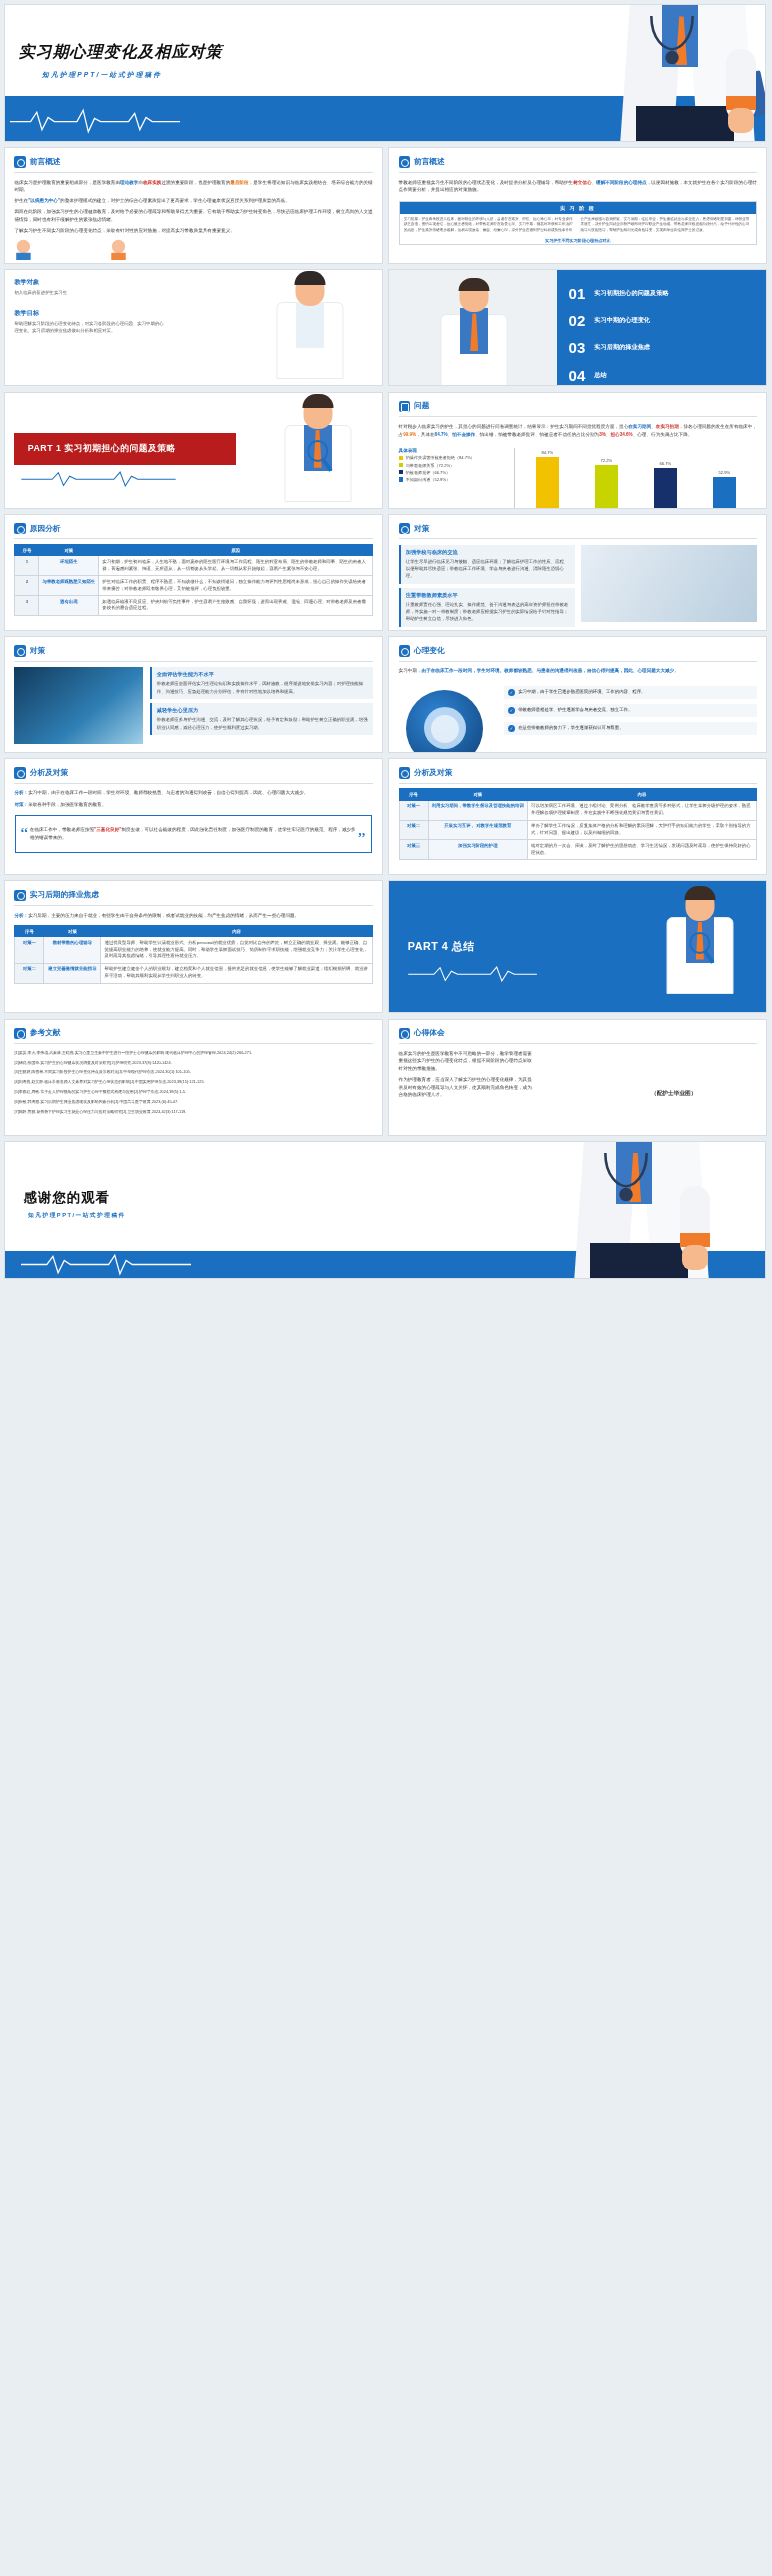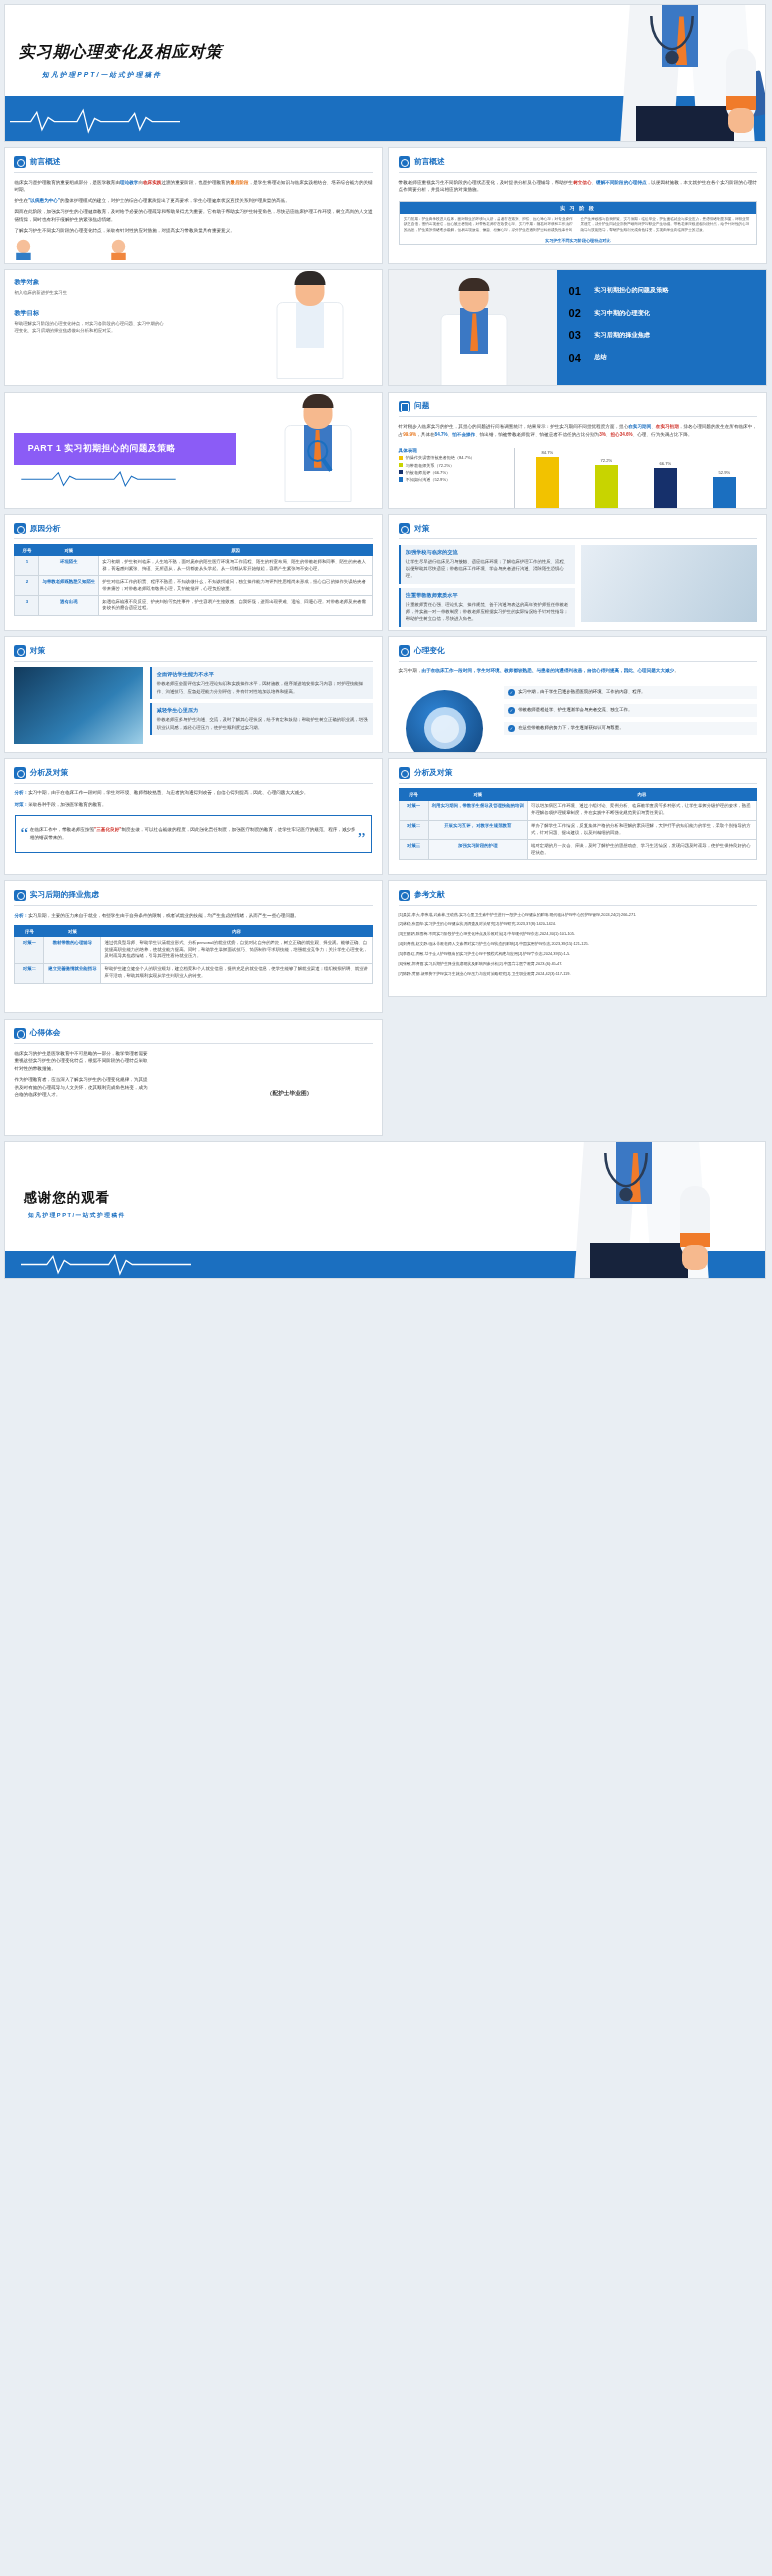--- a/index.html
+++ b/index.html
@@ -69,40 +69,40 @@
   .part {
     background:#1b6fc0; position:relative; display:flex; align-items:center;
   }
   .part-inner { padding-left:18.5px; }
   .part-t { color:#fff; font-size:10.8px; font-weight:bold; letter-spacing:0.5px; }
   .part-ecg { position:absolute; left:18.5px; bottom:30px; width:129px; height:17.5px; }
   .part-fig { position:absolute; right:12.4px; top:5.2px; width:108px; height:107px; }
 
   
   .partw { background:#fff; position:relative; display:flex; align-items:center; }
-  .partw-bar { position:absolute; left:9.3px; top:40px; width:222px; height:32px; background:#8b5cf6; display:flex; align-items:center; }
+  .partw-bar { position:absolute; left:9.3px; top:40px; width:222px; height:32px; background:#b91c1c; display:flex; align-items:center; }
   .partw-bar span { color:#fff; font-size:8.8px; font-weight:bold; padding-left:13.4px; letter-spacing:0.5px; }
   .partw-ecg { position:absolute; left:15.5px; top:77px; width:155px; height:17.5px; }
   .card { background:#eef3f8; border-left:2.1px solid #1b6fc0; padding:4.1px 5.2px; }
   .card-t { font-size:5.2px; font-weight:bold; color:#1b6fc0; margin-bottom:2.1px; }
   .card-b { font-size:4.4px; color:#444; line-height:1.6; }
 
   
   table { border-collapse:collapse; width:100%; font-size:4.4px; }
   th { background:#1b6fc0; color:#fff; font-weight:bold; padding:2.6px 3.1px; border:0.5px solid #1b6fc0; }
   td { border:0.5px solid #cdd6de; padding:2.6px 3.1px; vertical-align:top; color:#444; line-height:1.55; }
   td.k { text-align:center; font-weight:bold; color:#1b6fc0; background:#f3f7fb; white-space:nowrap; }
   td.c { text-align:center; font-weight:bold; color:#1b6fc0; background:#eef3f8; }
 
   
   .agenda { position:relative; height:100%; }
   .ag-left { position:absolute; left:0; top:0; width:170px; height:100%; background:#eef1f4; }
   .ag-right { position:absolute; right:0; top:0; width:209px; height:100%; background:#1b6fc0; padding:14.4px 11.3px; }
   .ag-item { display:flex; align-items:center; gap:6.2px; margin-bottom:10.3px; }
-  .ag-n { font-size:11px; font-weight:bold; color:#000000; width:19.6px; }
+  .ag-n { font-size:15px; font-weight:bold; color:#ffffff; width:19.6px; }
   .ag-l { font-size:6.2px; color:#fff; font-weight:bold; }
 
   
   .chart-wrap { display:flex; gap:7.2px; padding:5.2px 9.3px 7.2px 9.3px; }
   .legend { width:108px; font-size:4.1px; }
   .legend-t { font-size:4.6px; font-weight:bold; color:#1b6fc0; margin-bottom:2.6px; display:flex; align-items:center; gap:2.6px; }
   .legend-row { display:flex; align-items:center; gap:2.6px; margin-bottom:2.1px; color:#444; }
   .sw { width:4.6px; height:4.6px; flex:0 0 auto; }
   .plot { flex:1; position:relative; height:62px; border-left:0.5px solid #c7ced6; border-bottom:0.5px solid #c7ced6; display:flex; align-items:flex-end; justify-content:space-around; padding:0 3.1px; }
   .bar { width:23px; position:relative; }
@@ -530,20 +530,39 @@
         <tr>
           <td class="c">对策二</td>
           <td class="k">建立完善激情就业能指导</td>
           <td>帮助护生建立健全个人的职业规划，建立档案和个人就业信息，提供充足的就业信息，使学生能够了解就业渠道；组织模拟招聘、就业讲座等活动，帮助其顺利实现从学生到职业人的转变。</td>
         </tr>
       </tbody>
         </table>
     </div>
   </div>
 
+  <div class="slide s-h-tall part">
+    <div class="part-inner">
+      <div class="part-t">PART 4  总结</div>
+    </div>
+    <svg class="part-ecg" viewBox="0 0 250 34">
+      <polyline points="0,18 50,18 62,5 72,30 84,12 96,18 160,18 172,4 182,31 194,12 206,18 250,18" fill="none" stroke="#ffffff" stroke-width="2"></polyline>
+    </svg>
+    <div class="part-fig">
+      <div class="figdoc">
+        <div class="fd-coat"></div>
+          <div class="fd-shirt"></div>
+          <div class="fd-tie"></div>
+        <div class="fd-head"></div>
+          <div class="fd-hair"></div>
+        <div class="fd-glass"></div>
+          <div class="fd-handle"></div>
+      </div>
+    </div>
+  </div>
 
   <div class="slide s-h">
     <div class="hd">
       <div class="hd-ico"></div>
       <div class="hd-t">参考文献</div>
     </div>
     <div class="hd-rule"></div>
     <div class="ref">
       <div>[1]吴英,李大,李伟成,武素林,王晓燕.实习心里卫生素中护生进行一段护士心理健康的影响.现代临床护理中心的护理管理,2024,24(2):266-271.</div>
       <div>[2]林晓,张国华.实习护生的心理健康状况调查及对策研究[J].护理研究,2023,37(8):1420-1424.</div>

